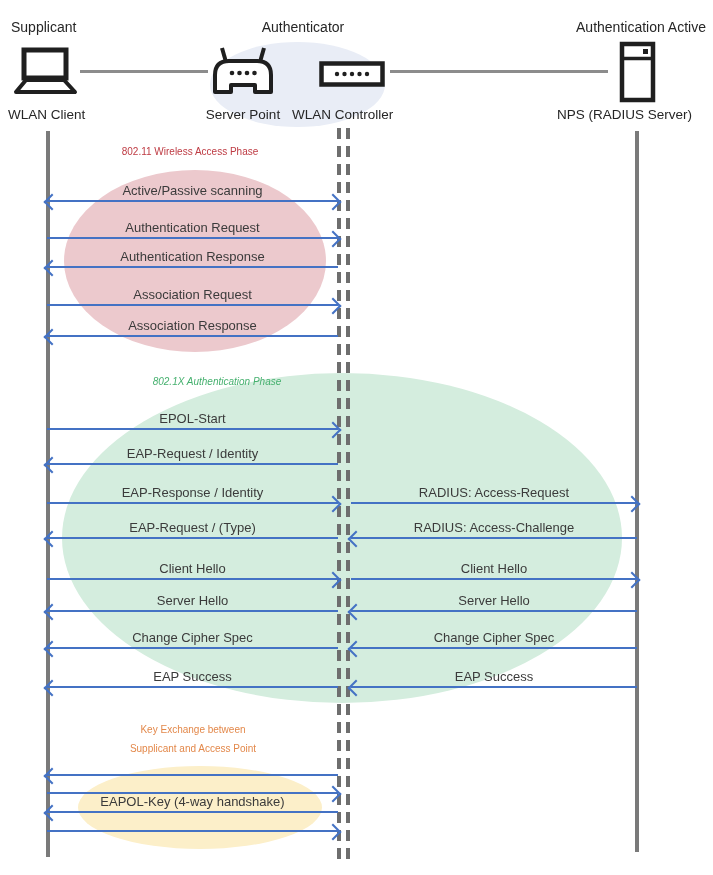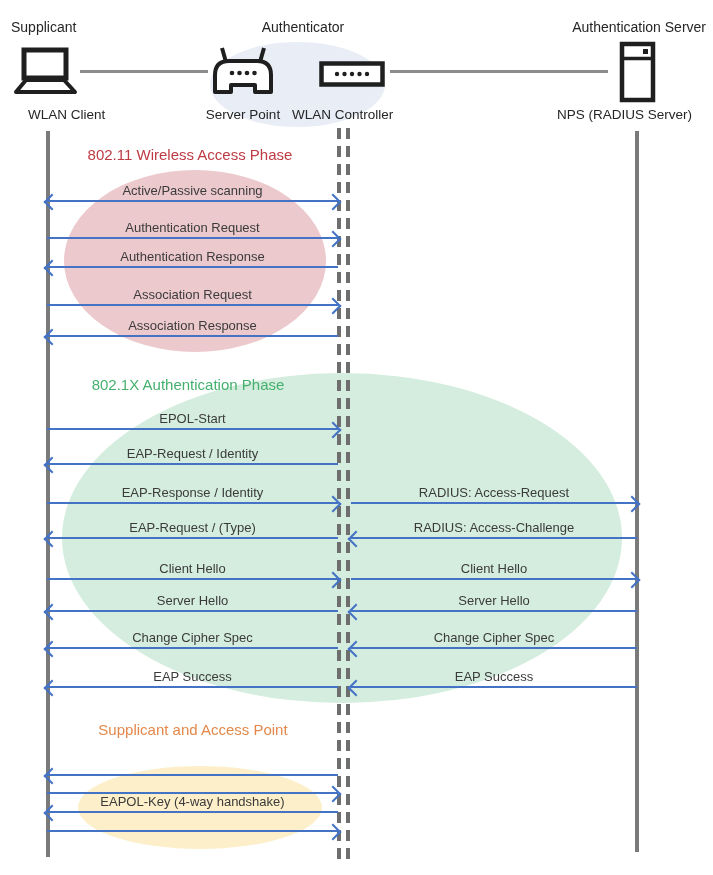--- a/index.html
+++ b/index.html
@@ -24,35 +24,35 @@
   .conn { position:absolute; height:3px; top:70px; background:var(--connector,#8C8C8C); z-index:0; }
   #c1 { left:80px;  width:128px; }
   #c2 { left:288px; width:22px;  }
   #c3 { left:390px; width:218px; }
   
   .role { position:absolute; top:19px; font-size:14px; color:#262626; white-space:nowrap; z-index:3; }
   #role-supplicant    { left:11px; }
   #role-authenticator { left:230px; width:146px; text-align:center; }
   #role-server        { left:540px; width:166px; text-align:right; }
   .dev { position:absolute; top:107px; font-size:13.5px; color:#262626; white-space:nowrap; z-index:3; }
-  #dev-client { left:8px;margin-left:20px; }
+  #dev-client { left:8px; }
   #dev-ap     { left:183px; width:120px; text-align:center; }
   #dev-ctrl   { left:292px; width:120px; text-align:left; }
   #dev-nps    { left:557px; width:156px; }
   
   .icon { position:absolute; z-index:3; }
   #icon-laptop { left:8px;   top:46px; }
   #icon-ap     { left:209px; top:46px; }
   #icon-ctrl   { left:319px; top:61px; }
   #icon-server { left:619px; top:41px; }
   .icon svg { display:block; }
   
-  .ptitle { position:absolute; text-align:center; font-size:15px; white-space:nowrap; z-index:3; }
+  .ptitle { position:absolute; text-align:center; font-size:10px; white-space:nowrap; z-index:3; }
   #pt1 { left:60px; width:260px; top:146px; color:var(--phase1-title,#BE3B43); }
-  #pt2 { left:58px; width:260px; top:376px; color:var(--phase2-title,#45B06E); }
+  #pt2 { left:87px; width:260px; top:376px; color:var(--phase2-title,#45B06E);font-style:italic; }
   #pt3 { left:63px; width:260px; top:721px; color:var(--phase3-title,#E3884A); line-height:18.5px; }
   #pt3 span { display:block; }
   
   .msg { position:absolute; height:0; z-index:3; }
   .lh  { left:47px;  width:291px; }
   .rh  { left:351px; width:286px; }
   .lbl {
     position:absolute; left:0; right:0; bottom:3px; text-align:center;
     font-size:13px; color:var(--message-text,#3B3B3B); white-space:nowrap;
   }
@@ -75,21 +75,21 @@
   <div class="conn" id="c2"></div>
   <div class="conn" id="c3"></div>
 
   <div class="lifeline" id="ll-left"></div>
   <div class="lifeline dashed" id="ll-d1"></div>
   <div class="lifeline dashed" id="ll-d2"></div>
   <div class="lifeline" id="ll-right"></div>
 
   <div class="role" id="role-supplicant">Supplicant</div>
   <div class="role" id="role-authenticator">Authenticator</div>
-  <div class="role" id="role-server">Authentication Server</div>
+  <div class="role" id="role-server">Authentication Active</div>
 
   <div class="icon" id="icon-laptop">
     <svg width="72" height="50" viewBox="0 0 72 50">
       <rect x="16" y="4" width="42" height="28" fill="#fff" stroke="#1F1F1F" stroke-width="5"></rect>
       <path d="M8 46 L18 34 H56 L67 46 Z" fill="#fff" stroke="#1F1F1F" stroke-width="4" stroke-linejoin="round"></path>
     </svg>
   </div>
   <div class="icon" id="icon-ap">
     <svg width="68" height="50" viewBox="0 0 68 50">
       <line x1="17" y1="16" x2="13" y2="2" stroke="#1F1F1F" stroke-width="4"></line>
@@ -120,20 +120,21 @@
   </div>
 
   <div class="dev" id="dev-client">WLAN Client</div>
   <div class="dev" id="dev-ap">Server Point</div>
   <div class="dev" id="dev-ctrl">WLAN Controller</div>
   <div class="dev" id="dev-nps">NPS (RADIUS Server)</div>
 
   <div class="ptitle" id="pt1">802.11 Wireless Access Phase</div>
   <div class="ptitle" id="pt2">802.1X Authentication Phase</div>
   <div class="ptitle" id="pt3">
+    <span>Key Exchange between</span>
     <span>Supplicant and Access Point</span>
   </div>
 
   <div class="msg lh" style="top:201px">
     <div class="lbl">Active/Passive scanning</div>
     <div class="line"></div>
     <span class="hd hd-l"></span>
     <span class="hd hd-r"></span>
   </div>
   <div class="msg lh" style="top:238px">

